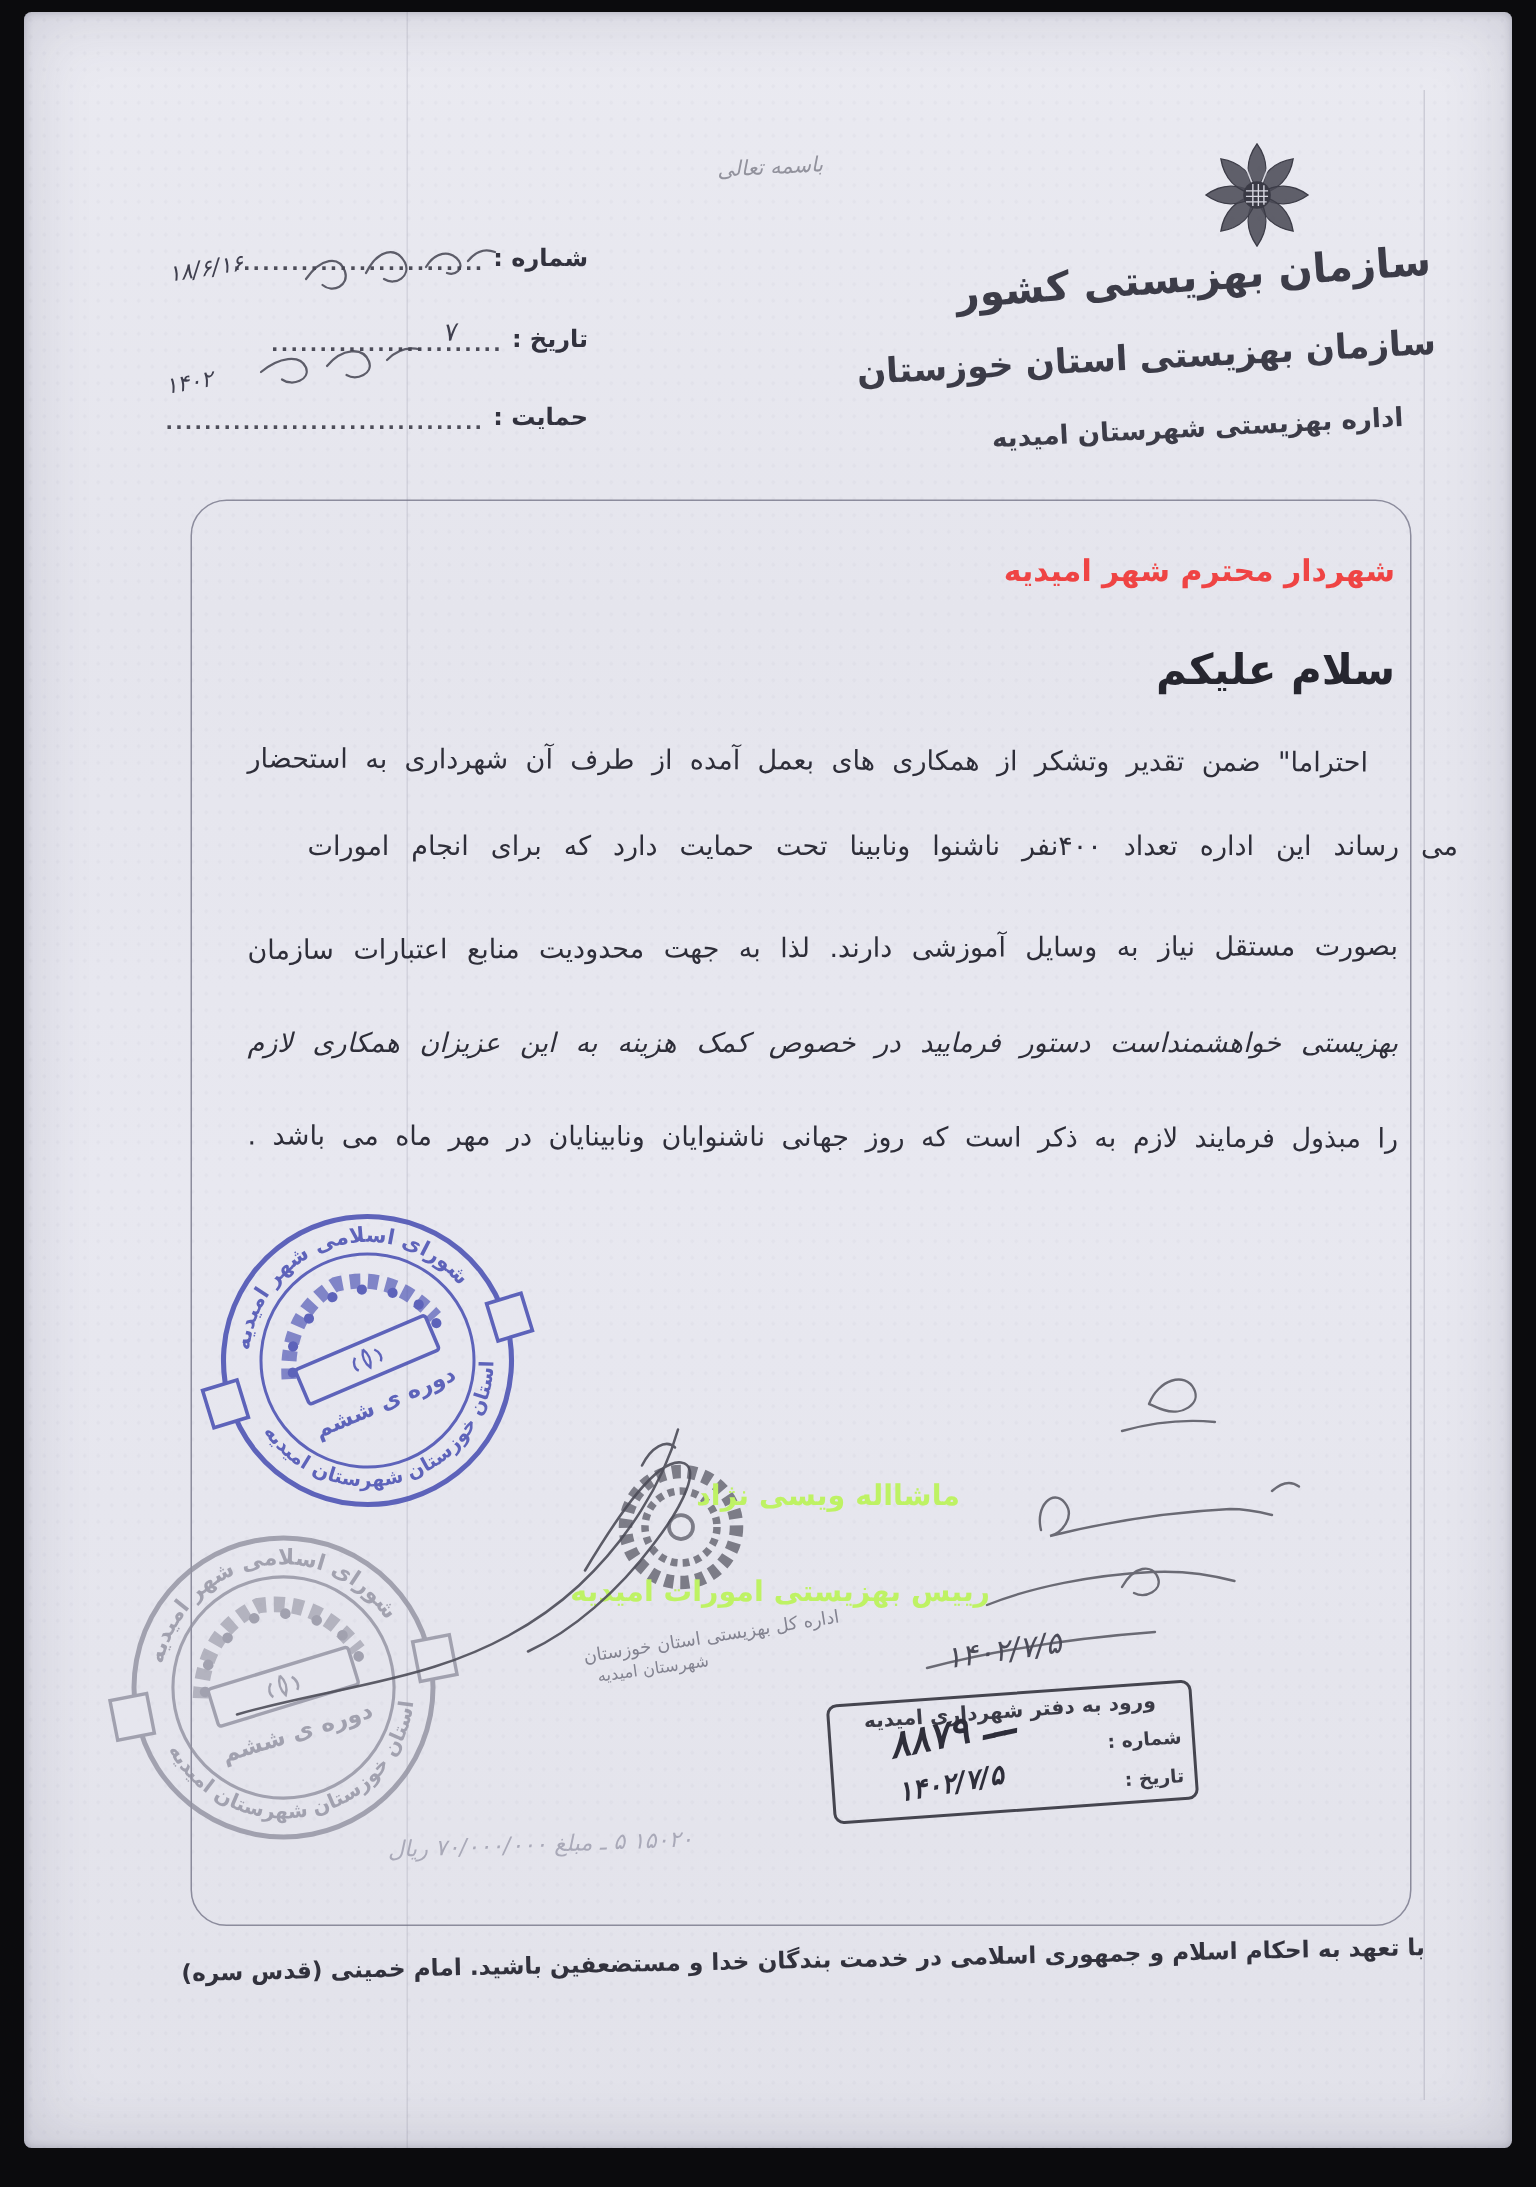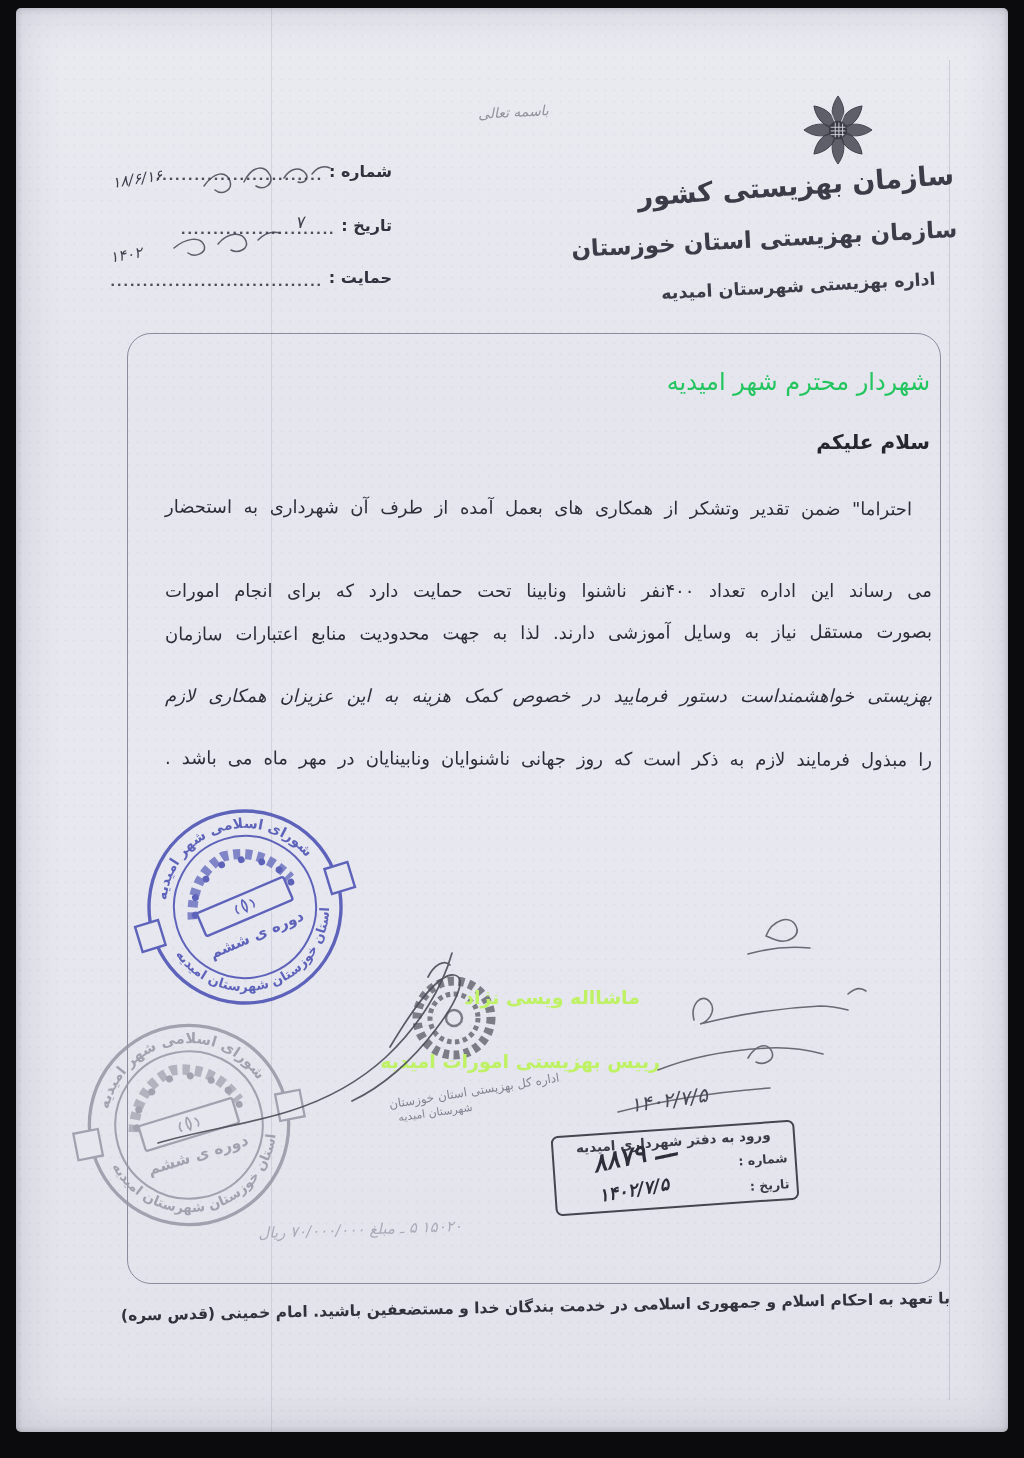--- a/index.html
+++ b/index.html
@@ -127,26 +127,26 @@
     </g>
   </svg>
 
   <div class="meta-row" style="right:632px; top:268px;">
     <span>حمایت :</span>
     <span class="dots">.................................</span>
   </div>
 
   <div class="frame"></div>
 
-  <div class="abs fa" style="right:94px; top:368px; font-size:24px; font-weight:400; color:#22c55e;">شهردار محترم شهر امیدیه</div>
-  <div class="abs fa" style="right:94px; top:430px; font-size:20px; font-weight:700; color:#26262f;">سلام علیکم</div>
+  <div class="abs fa" style="right:94px; top:368px; font-size:20px; font-weight:700; color:#ef4444;">شهردار محترم شهر امیدیه</div>
+  <div class="abs fa" style="right:94px; top:430px; font-size:28px; font-weight:700; color:#26262f;">سلام علیکم</div>
 
   <div>
     <div class="body-line" style="top:497px; padding-right:20px; transform:rotate(.2deg);">احتراما" ضمن تقدیر وتشکر از همکاری های بعمل آمده از طرف آن شهرداری به استحضار</div>
-    <div class="body-line" style="top:580px;">می رساند این اداره تعداد ۴۰۰نفر ناشنوا ونابینا تحت حمایت دارد که برای انجام امورات</div>
+    <div class="body-line" style="top:554px;margin-left:40px;">می رساند این اداره تعداد ۴۰۰نفر ناشنوا ونابینا تحت حمایت دارد که برای انجام امورات</div>
     <div class="body-line" style="top:622px; transform:rotate(-.2deg);">بصورت مستقل نیاز به وسایل آموزشی دارند. لذا به جهت محدودیت منابع اعتبارات سازمان</div>
     <div class="body-line" style="top:685px;font-style:italic;">بهزیستی خواهشمنداست دستور فرمایید در خصوص کمک هزینه به این عزیزان همکاری لازم</div>
     <div class="body-line" style="top:748px; transform:rotate(.15deg);">را مبذول فرمایند لازم به ذکر است که روز جهانی ناشنوایان ونابینایان در مهر ماه می باشد .</div>
   </div>
 
   <svg class="stamp-svg" style="left:140px; top:802px; transform:rotate(-17deg); opacity:.88;" width="210" height="210" viewBox="0 0 210 210">
     <g stroke="#4b51b3" fill="none">
       <circle cx="105" cy="105" r="96" stroke-width="3.4"></circle>
       <circle cx="105" cy="105" r="71" stroke-width="2"></circle>
       <rect x="-6" y="92" width="24" height="26" stroke-width="2.4" fill="#e7e7ef"></rect>

